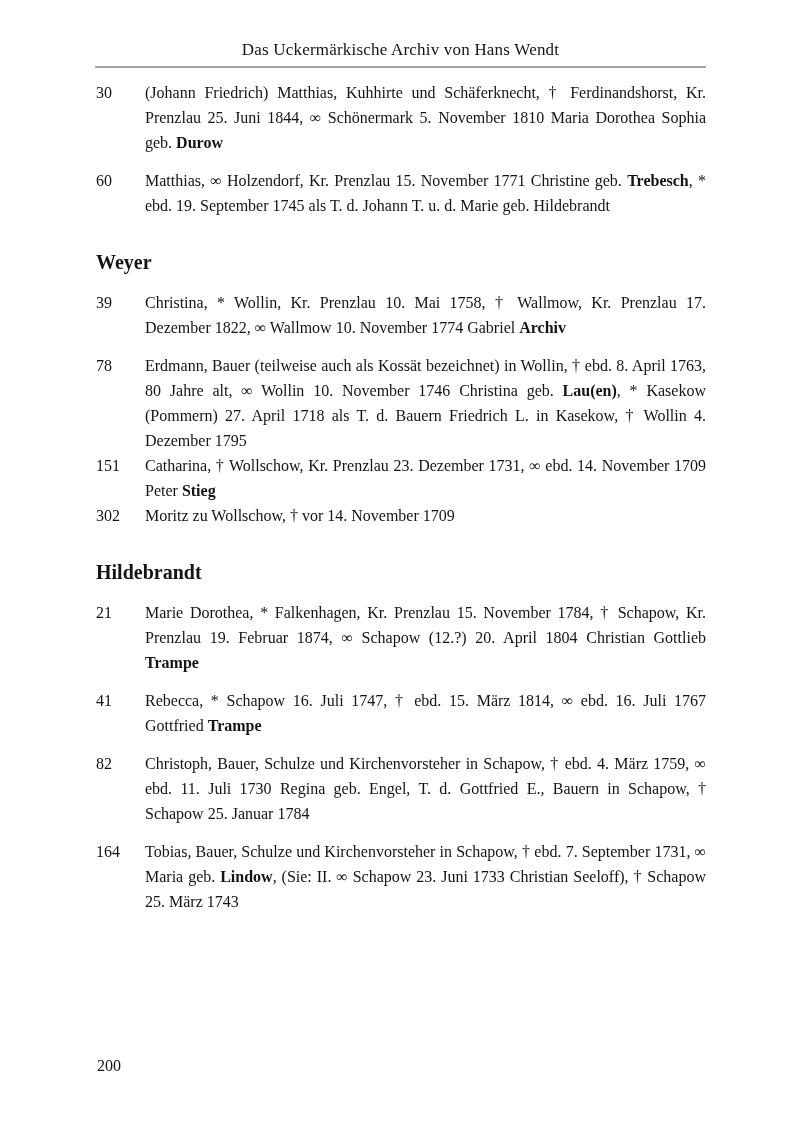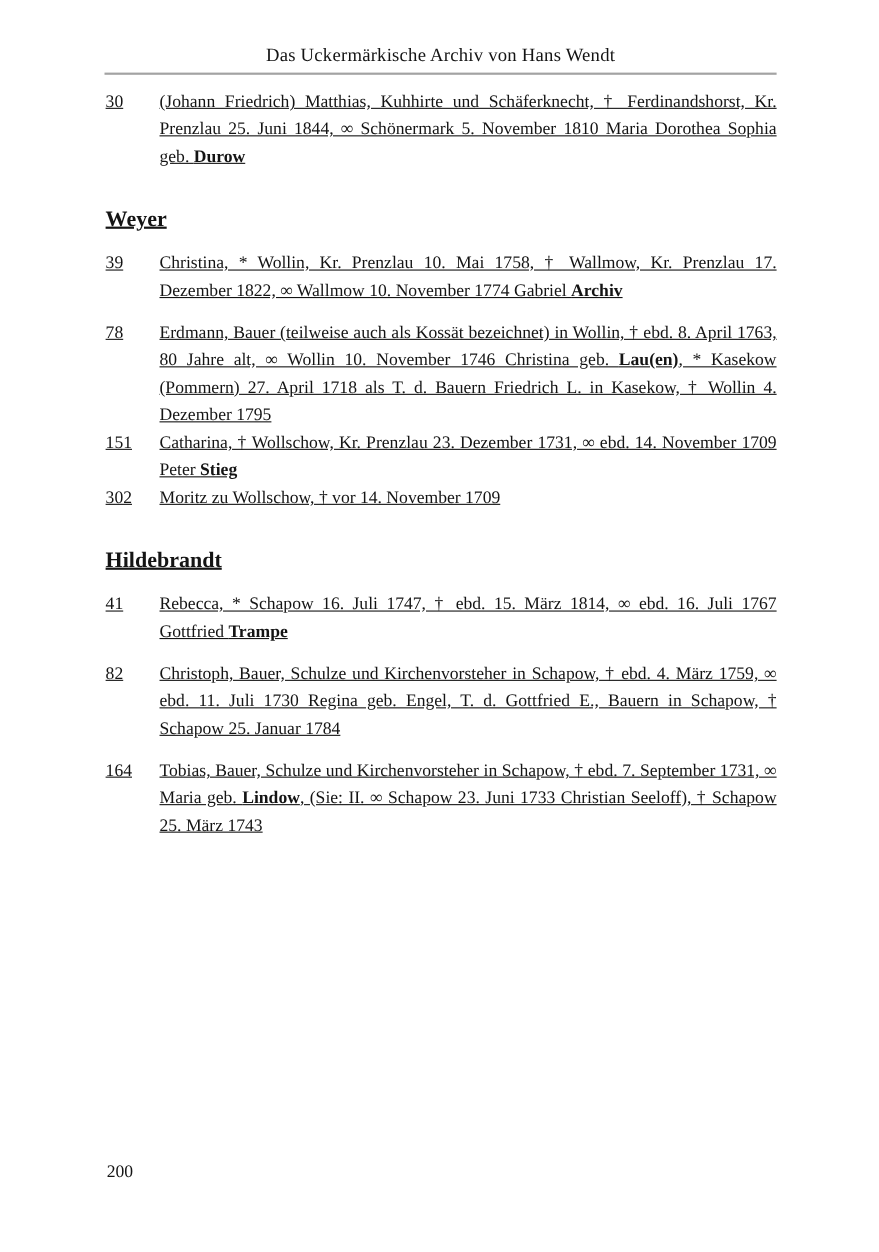--- a/index.html
+++ b/index.html
@@ -38,21 +38,21 @@
     background: #a3a3a3;
   }
   .content {
     position: absolute;
     top: 80px;
     left: 96px;
     width: 610px;
     font-size: 16px;
     line-height: 25px;
   }
-  section { margin: 0; text-decoration: underline; }
+  section { margin: 0; }
   .surname-heading {
     font-size: 20px;
     font-weight: bold;
     margin: 32px 0 15px 0;
     line-height: 25px;
   }
   .entry {
     display: flex;
     align-items: flex-start;
   }
@@ -88,20 +88,24 @@
   </div>
 
   <div class="header-rule"></div>
 
   <main class="content">
       <section>
         <div class="entry">
           <span class="entry-number">30</span>
           <p class="entry-text"><span>(Johann Friedrich) Matthias, Kuhhirte und Schäferknecht, † Ferdinandshorst, Kr. Prenzlau 25. Juni 1844, ∞ Schönermark 5. November 1810 Maria Dorothea Sophia geb. </span><b>Durow</b></p>
         </div>
+        <div class="entry">
+          <span class="entry-number">60</span>
+          <p class="entry-text"><span>Matthias, ∞ Holzendorf, Kr. Prenzlau 15. November 1771 Christine geb. </span><b>Trebesch</b><span>, * ebd. 19. September 1745 als T. d. Johann T. u. d. Marie geb. Hildebrandt</span></p>
+        </div>
       </section>
       <section>
         <h2 class="surname-heading">Weyer</h2>
         <div class="entry">
           <span class="entry-number">39</span>
           <p class="entry-text"><span>Christina, * Wollin, Kr. Prenzlau 10. Mai 1758, † Wallmow, Kr. Prenzlau 17. Dezember 1822, ∞ Wallmow 10. November 1774 Gabriel </span><b>Archiv</b></p>
         </div>
         <div class="entry">
           <span class="entry-number">78</span>
           <p class="entry-text"><span>Erdmann, Bauer (teilweise auch als Kossät bezeichnet) in Wollin, † ebd. 8. April 1763, 80 Jahre alt, ∞ Wollin 10. November 1746 Christina geb. </span><b>Lau(en)</b><span>, * Kasekow (Pommern) 27. April 1718 als T. d. Bauern Friedrich L. in Kasekow, † Wollin 4. Dezember 1795</span></p>
@@ -113,20 +117,24 @@
           <p class="entry-text"><span>Catharina, † Wollschow, Kr. Prenzlau 23. Dezember 1731, ∞ ebd. 14. November 1709 Peter </span><b>Stieg</b></p>
         </div>
         <div class="entry tight">
           <span class="entry-number">302</span>
           <p class="entry-text"><span>Moritz zu Wollschow, † vor 14. November 1709</span></p>
         </div>
       </section>
       <section>
         <h2 class="surname-heading">Hildebrandt</h2>
         <div class="entry">
+          <span class="entry-number">21</span>
+          <p class="entry-text"><span>Marie Dorothea, * Falkenhagen, Kr. Prenzlau 15. November 1784, † Schapow, Kr. Prenzlau 19. Februar 1874, ∞ Schapow (12.?) 20. April 1804 Christian Gottlieb </span><b>Trampe</b></p>
+        </div>
+        <div class="entry">
           <span class="entry-number">41</span>
           <p class="entry-text"><span>Rebecca, * Schapow 16. Juli 1747, † ebd. 15. März 1814, ∞ ebd. 16. Juli 1767 Gottfried </span><b>Trampe</b></p>
         </div>
         <div class="entry">
           <span class="entry-number">82</span>
           <p class="entry-text"><span>Christoph, Bauer, Schulze und Kirchenvorsteher in Schapow, † ebd. 4. März 1759, ∞ ebd. 11. Juli 1730 Regina geb. Engel, T. d. Gottfried E., Bauern in Schapow, † Schapow 25. Januar 1784</span></p>
         </div>
         <div class="entry">
           <span class="entry-number">164</span>
           <p class="entry-text"><span>Tobias, Bauer, Schulze und Kirchenvorsteher in Schapow, † ebd. 7. September 1731, ∞ Maria geb. </span><b>Lindow</b><span>, (Sie: II. ∞ Schapow 23. Juni 1733 Christian Seeloff), † Schapow 25. März 1743</span></p>

